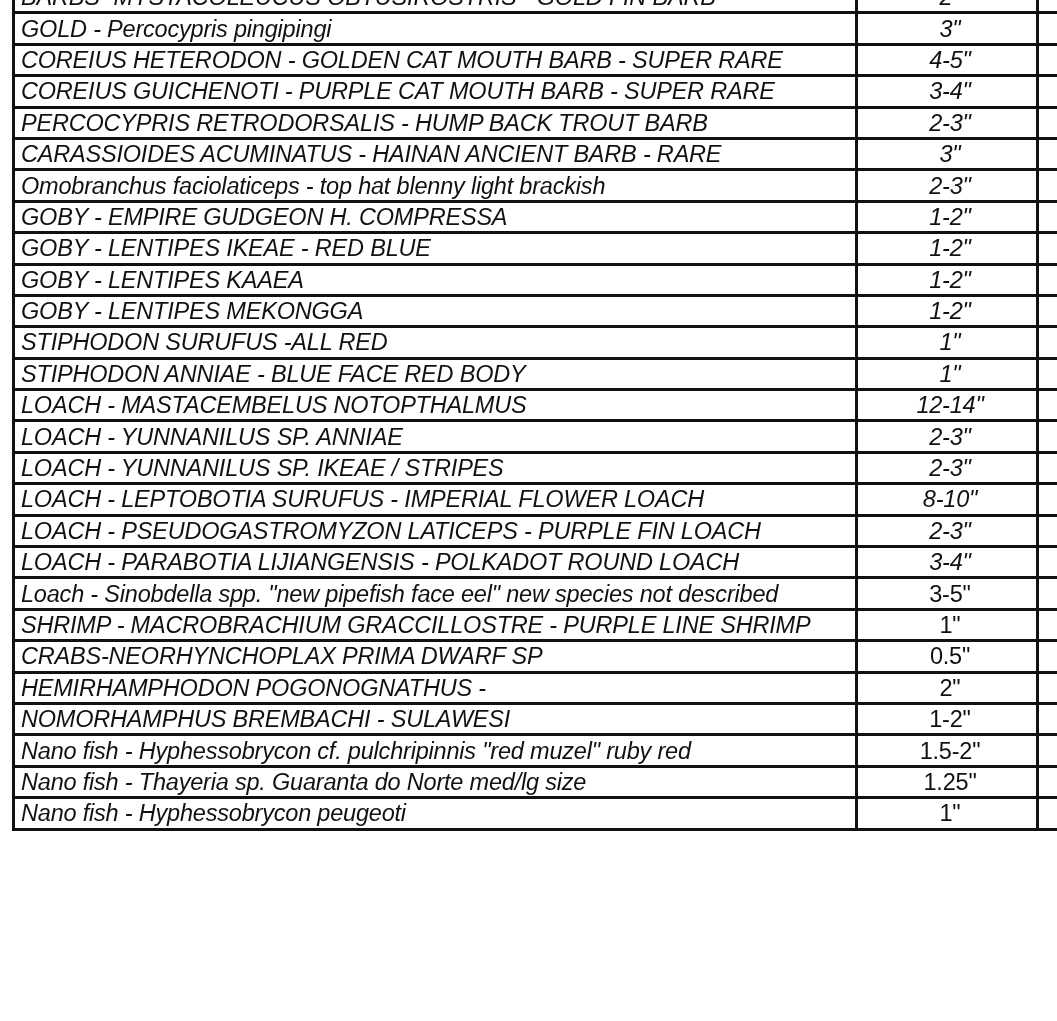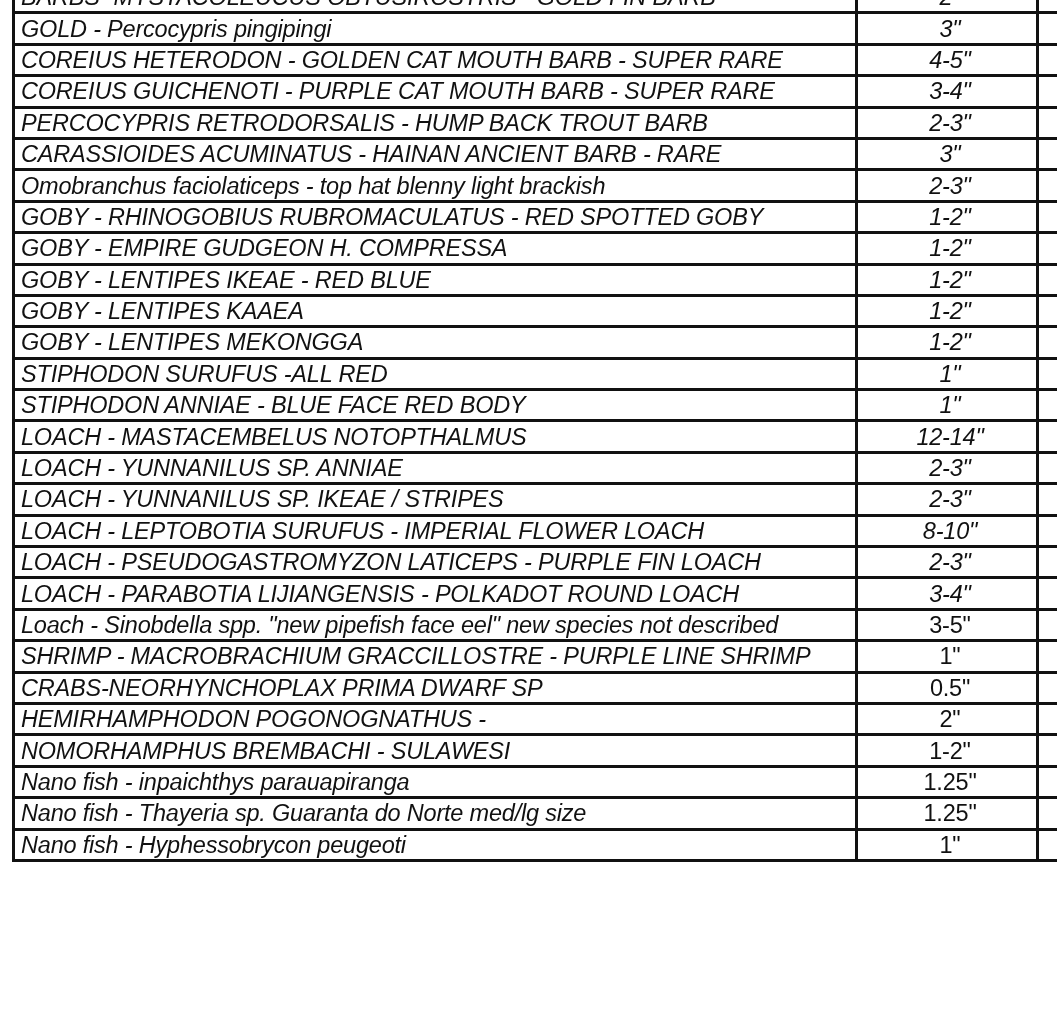--- a/index.html
+++ b/index.html
@@ -90,25 +90,20 @@
           <td class="name-cell">CARASSIOIDES ACUMINATUS - HAINAN ANCIENT BARB - RARE</td>
           <td class="size-cell">3"</td>
           <td class="edge-cell"></td>
         </tr>
       <tr>
           <td class="name-cell">Omobranchus faciolaticeps - top hat blenny light brackish</td>
           <td class="size-cell">2-3"</td>
           <td class="edge-cell"></td>
         </tr>
       <tr>
-          <td class="name-cell">GOBY - RHINOGOBIUS RUBROMACULATUS - RED SPOTTED GOBY</td>
-          <td class="size-cell">1-2"</td>
-          <td class="edge-cell"></td>
-        </tr>
-      <tr>
           <td class="name-cell">GOBY - EMPIRE GUDGEON H. COMPRESSA</td>
           <td class="size-cell">1-2"</td>
           <td class="edge-cell"></td>
         </tr>
       <tr>
           <td class="name-cell">GOBY - LENTIPES IKEAE - RED BLUE</td>
           <td class="size-cell">1-2"</td>
           <td class="edge-cell"></td>
         </tr>
       <tr>
@@ -180,22 +175,22 @@
           <td class="name-cell">HEMIRHAMPHODON POGONOGNATHUS -</td>
           <td class="size-cell plain">2"</td>
           <td class="edge-cell"></td>
         </tr>
       <tr>
           <td class="name-cell">NOMORHAMPHUS BREMBACHI - SULAWESI</td>
           <td class="size-cell plain">1-2"</td>
           <td class="edge-cell"></td>
         </tr>
       <tr>
-          <td class="name-cell">Nano fish - inpaichthys parauapiranga</td>
-          <td class="size-cell plain">1.25"</td>
+          <td class="name-cell">Nano fish - Hyphessobrycon cf. pulchripinnis "red muzel" ruby red</td>
+          <td class="size-cell plain">1.5-2"</td>
           <td class="edge-cell"></td>
         </tr>
       <tr>
           <td class="name-cell">Nano fish - Thayeria sp. Guaranta do Norte med/lg size</td>
           <td class="size-cell plain">1.25"</td>
           <td class="edge-cell"></td>
         </tr>
       <tr>
           <td class="name-cell">Nano fish - Hyphessobrycon peugeoti</td>
           <td class="size-cell plain">1"</td>

